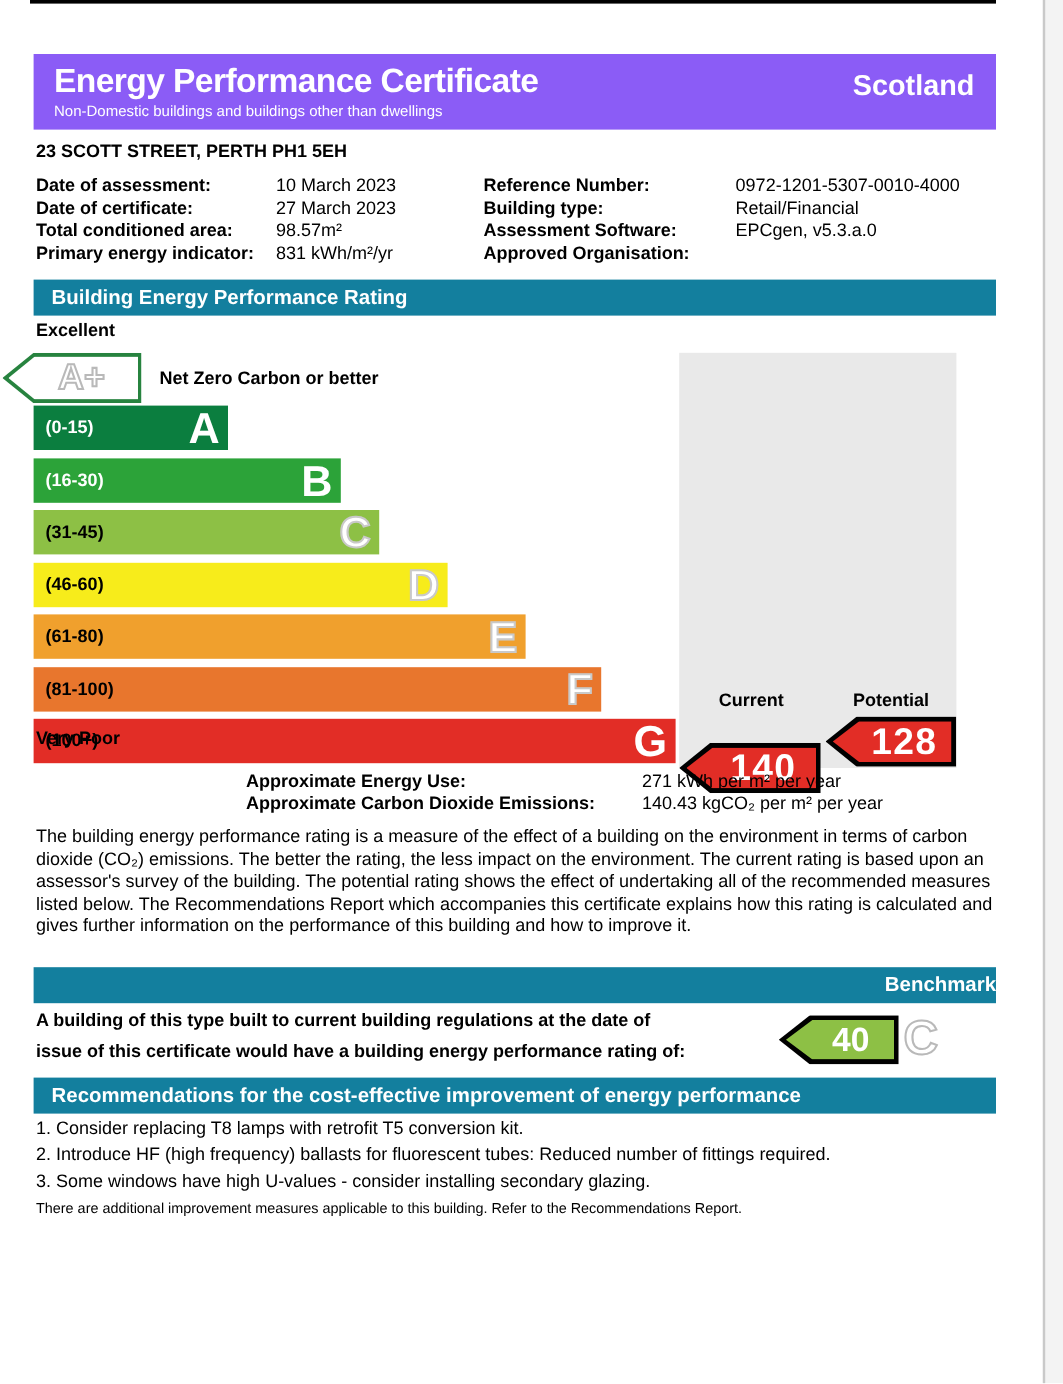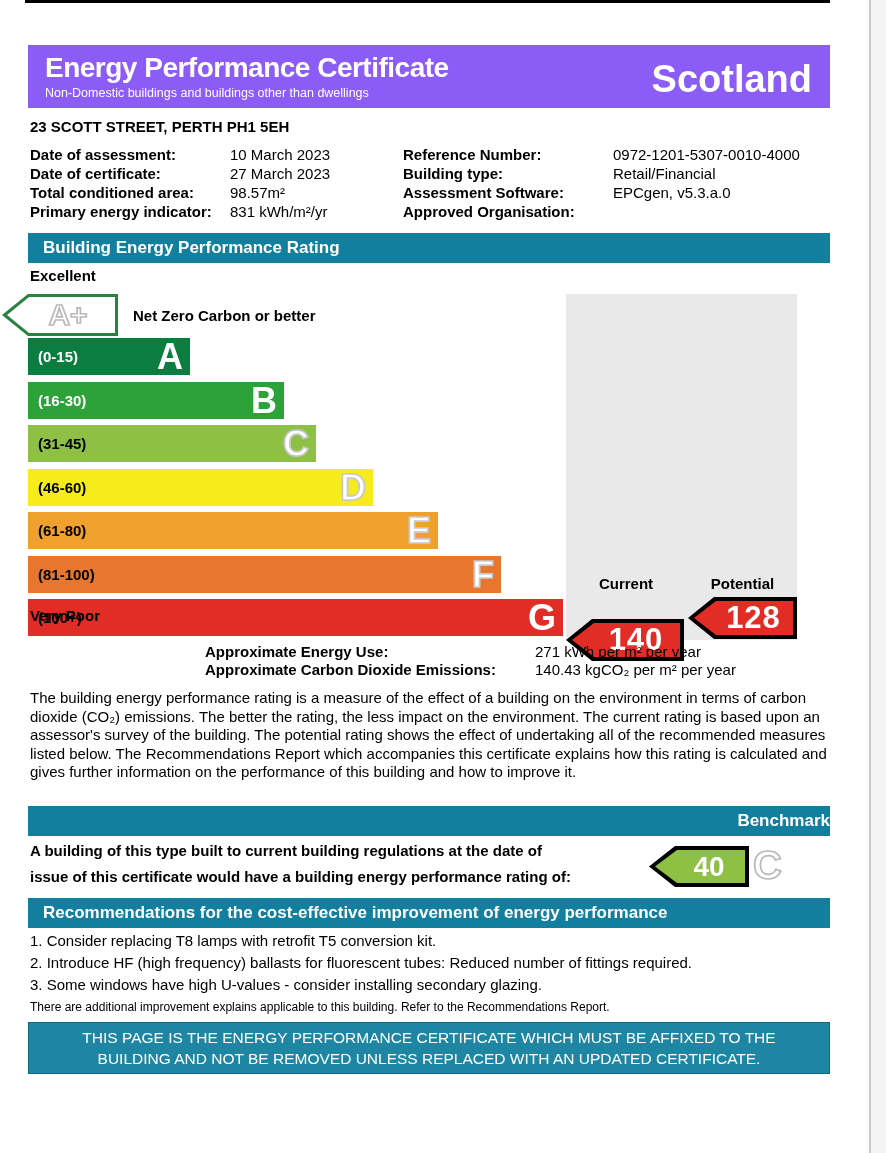--- a/index.html
+++ b/index.html
@@ -9,21 +9,21 @@
     overflow:hidden;
   }
   .abs{position:absolute;}
   .top-line{left:25px;top:0;width:805px;height:3px;background:#000000;}
   .page-edge{left:869px;top:0;width:17px;height:1153px;background:#f3f3f3;border-left:2px solid #c9c9c9;box-sizing:border-box;}
 
   
   .header{left:28px;top:45px;width:802px;height:63px;background:#8b5cf6;color:#fff;box-sizing:border-box;padding:7px 16px 0 17px;}
   .header .title{font-size:28px;font-weight:bold;line-height:32px;letter-spacing:-0.5px;}
   .header .subtitle{font-size:12.5px;line-height:16px;margin-top:1px;}
-  .header .region{position:absolute;right:18px;top:13px;font-size:38px;font-weight:bold;}
+  .header .region{position:absolute;right:18px;top:13px;font-size:24px;font-weight:bold;}
 
   .address{left:30px;top:118px;font-size:15px;font-weight:bold;}
 
   
   .details{left:30px;top:146px;width:800px;display:grid;grid-template-columns:200px 173px 210px auto;grid-auto-rows:19px;font-size:15px;}
   .details .lbl{font-weight:bold;}
 
   .section-bar{left:28px;width:802px;height:30px;background:#137f9e;color:#fff;font-size:17px;font-weight:bold;line-height:30px;padding-left:15px;box-sizing:border-box;}
 
   .excellent{left:30px;top:267px;font-size:15px;font-weight:bold;}
@@ -183,17 +183,16 @@
     <div class="inner">40</div>
   </div>
   <div class="abs bench-letter ghost">C</div>
 
   <div class="abs section-bar" style="top:898px;">Recommendations for the cost-effective improvement of energy performance</div>
   <div class="abs rec-list" id="rec-list">
       <div class="rec-item">1. Consider replacing T8 lamps with retrofit T5 conversion kit.</div>
       <div class="rec-item">2. Introduce HF (high frequency) ballasts for fluorescent tubes: Reduced number of fittings required.</div>
       <div class="rec-item">3. Some windows have high U-values - consider installing secondary glazing.</div>
     </div>
-  <div class="abs rec-note">There are additional improvement explains applicable to this building. Refer to the Recommendations Report.</div>
+  <div class="abs rec-note">There are additional improvement measures applicable to this building. Refer to the Recommendations Report.</div>
 
-  <div class="abs footer">THIS PAGE IS THE ENERGY PERFORMANCE CERTIFICATE WHICH MUST BE AFFIXED TO THE BUILDING AND NOT BE REMOVED UNLESS REPLACED WITH AN UPDATED CERTIFICATE.</div>
 
 </div>
 
 </body></html>

